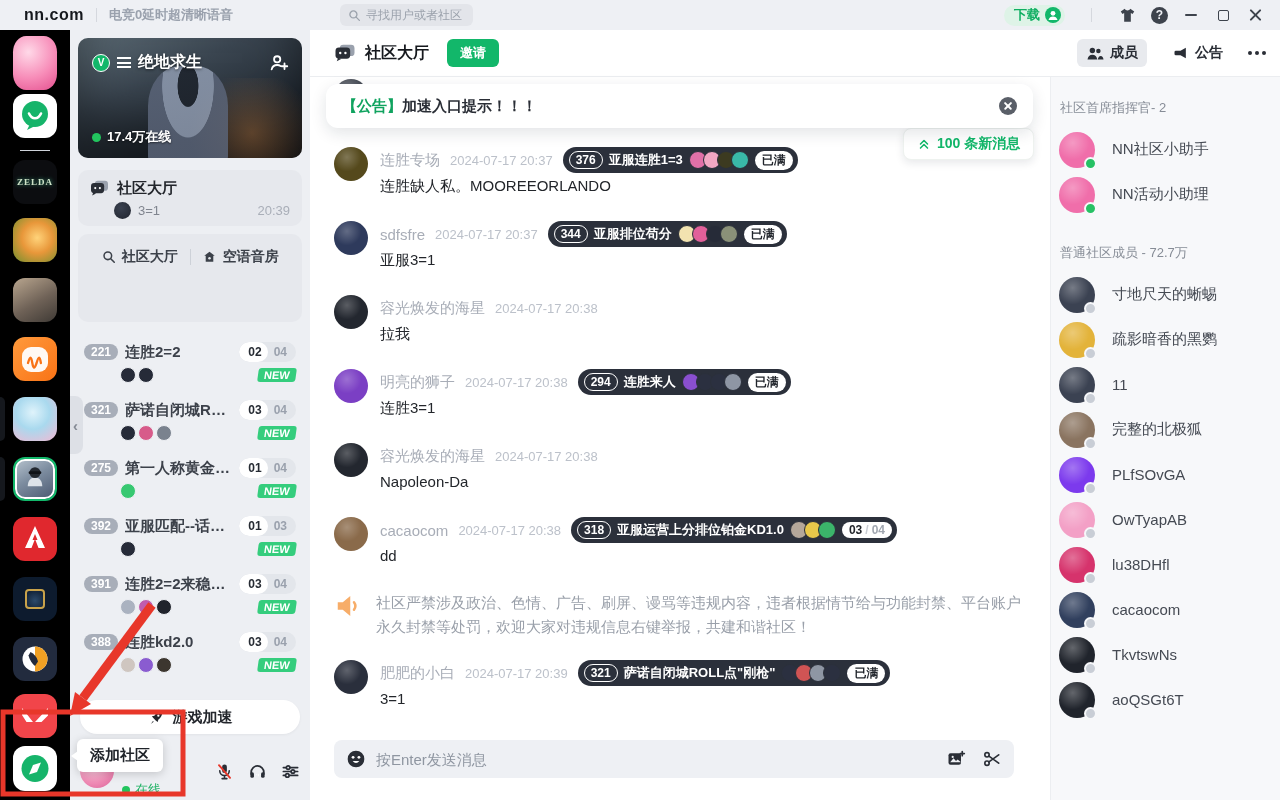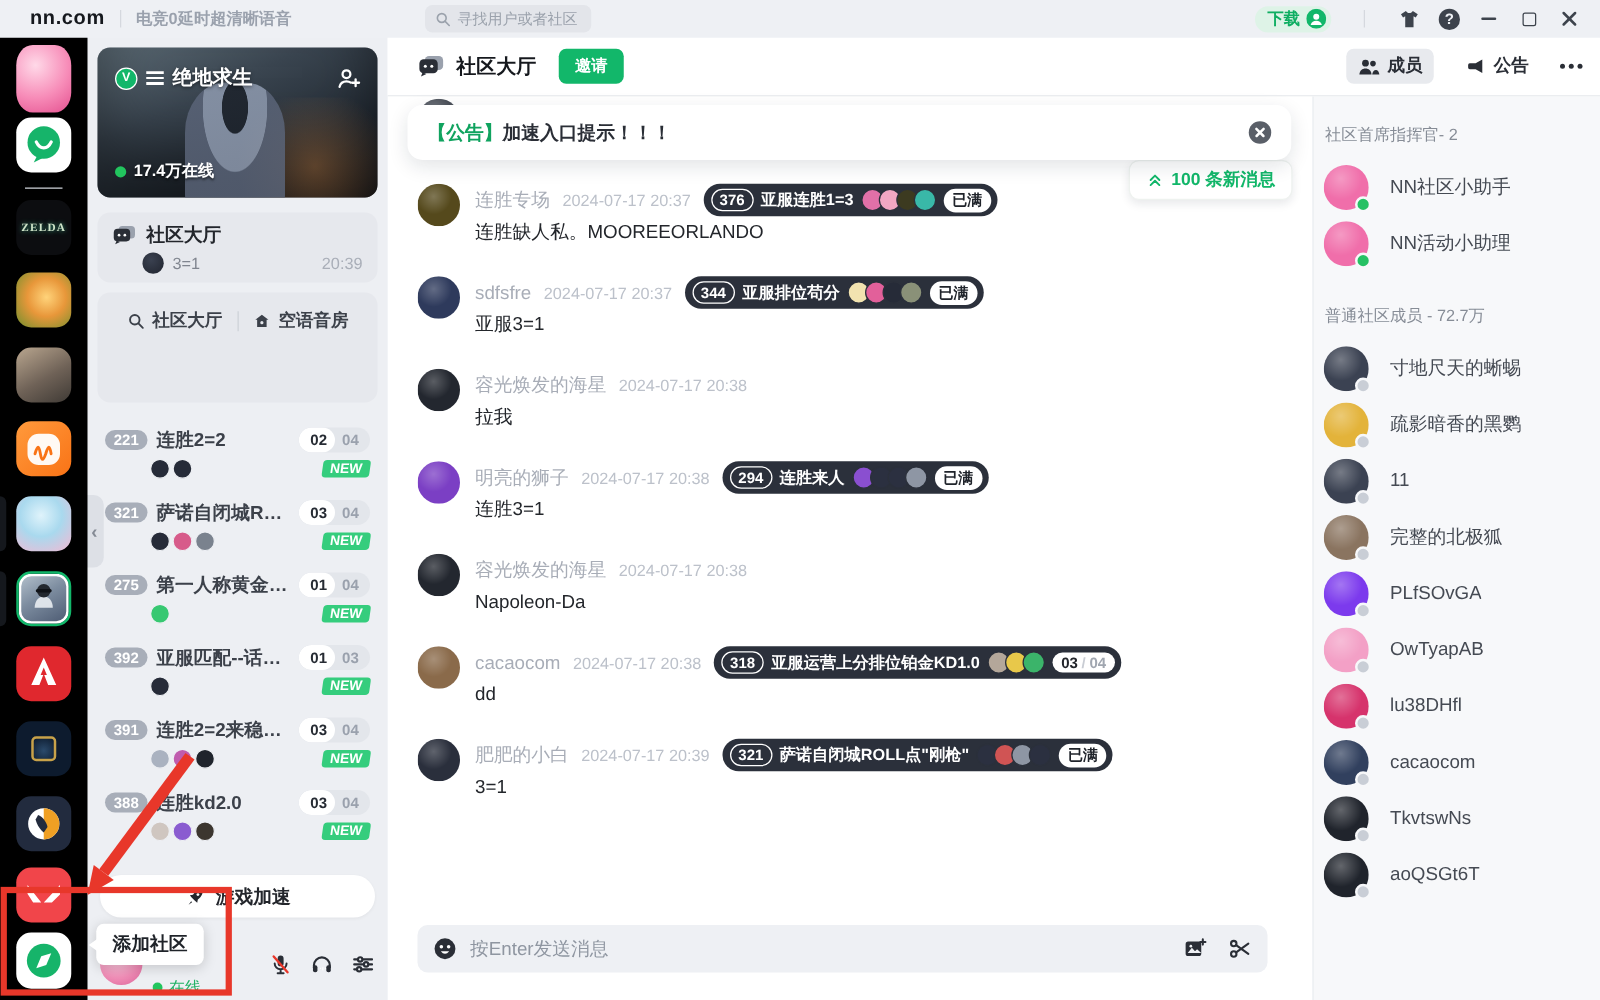--- a/index.html
+++ b/index.html
@@ -629,20 +629,29 @@
               <span class="rc-cnt">
                 <span class="a">03</span>
                 <span class="s">/</span>
                 <span class="b">04</span>
               </span>
             </span>
           </div>
           <div class="msg-text">dd</div>
         </div>
       </div>
+      <div class="notice">
+        <span>
+          <svg width="30" height="30" viewBox="0 0 24 24">
+            <path d="M3 9h4l6-5v16l-6-5H3z" fill="#f7ad69"></path>
+            <path d="M16 9a5 5 0 0 1 0 6" stroke="#f7ad69" stroke-width="2" fill="none" stroke-linecap="round"></path>
+          </svg>
+        </span>
+        <div class="notice-txt">社区严禁涉及政治、色情、广告、刷屏、谩骂等违规内容，违者根据情节给与功能封禁、平台账户永久封禁等处罚，欢迎大家对违规信息右键举报，共建和谐社区！</div>
+      </div>
       <div class="msg">
         <span class="msg-av" style="background: radial-gradient(circle at 38% 30%, rgba(255, 255, 255, 0.25), rgba(0, 0, 0, 0) 45%), rgb(42, 47, 60);"></span>
         <div class="msg-body">
           <div class="msg-head">
             <span class="msg-user">肥肥的小白</span>
             <span class="msg-time">2024-07-17 20:39</span>
             <span class="roomcard">
               <span class="rc-num">321</span>
               <span class="rc-title">萨诺自闭城ROLL点"刚枪"</span>
               <span class="rc-avs">

